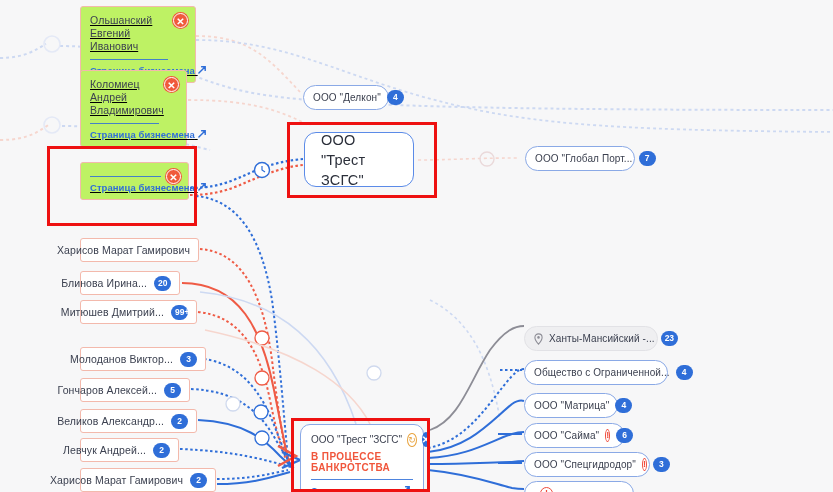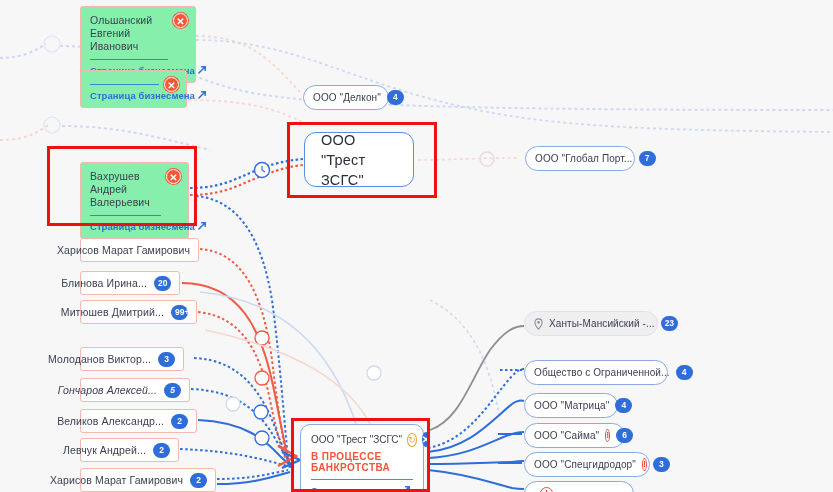--- a/index.html
+++ b/index.html
@@ -17,25 +17,26 @@
   }
   #edges {
     position: absolute; left: 0; top: 0;
     width: 833px; height: 492px;
     pointer-events: none;
   }
 
   
   .person-card {
     position: absolute;
-    background: #86efac;
+    background: #bef264;
     border: 1px solid #f3b9ac;
     border-radius: 3px;
     padding: 7px 27px 6px 9px;
     z-index: 20;
+    text-decoration: underline;
   }
   .person-card .pname {
     font-size: 10.5px;
     color: #3c4150;
     line-height: 13px;
     letter-spacing: 0.1px;
     padding-right: 22px;
   }
   .person-card .divider {
     height: 1px;
@@ -289,34 +290,34 @@
       <span>Страница бизнесмена</span>
       <span class="arrow-g">
         <svg width="9" height="9" viewBox="0 0 10 10">
             <path d="M1 9 L8 2 M4 2 H8 V6" stroke="#2f6ed8" stroke-width="1.6" fill="none" stroke-linecap="round"></path>
           </svg>
       </span>
     </div>
   </div>
 
   <div class="person-card" style="left:80px; top:70px; width:107px;">
+    <div class="pname">Коломиец Андрей Владимирович</div>
     <div class="close-x">✕</div>
     <div class="divider"></div>
     <div class="plink">
       <span>Страница бизнесмена</span>
       <span class="arrow-g">
         <svg width="9" height="9" viewBox="0 0 10 10">
             <path d="M1 9 L8 2 M4 2 H8 V6" stroke="#2f6ed8" stroke-width="1.6" fill="none" stroke-linecap="round"></path>
           </svg>
       </span>
     </div>
   </div>
 
   <div class="person-card" style="left:80px; top:162px; width:109px;">
-    <div class="pname">Вахрушев Андрей Валерьевич</div>
     <div class="close-x">✕</div>
     <div class="divider"></div>
     <div class="plink">
       <span>Страница бизнесмена</span>
       <span class="arrow-g">
         <svg width="9" height="9" viewBox="0 0 10 10">
             <path d="M1 9 L8 2 M4 2 H8 V6" stroke="#2f6ed8" stroke-width="1.6" fill="none" stroke-linecap="round"></path>
           </svg>
       </span>
     </div>
@@ -326,25 +327,25 @@
     <span class="cname">Харисов Марат Гамирович</span>
   </div>
   <div class="chip" style="left:80px; top:271px; width:100px;">
     <span class="cname">Блинова Ирина...</span>
     <span class="badge">20</span>
   </div>
   <div class="chip" style="left:80px; top:300px; width:117px;">
     <span class="cname">Митюшев Дмитрий...</span>
     <span class="badge">99+</span>
   </div>
-  <div class="chip" style="left:80px; top:347px; width:104px;">
+  <div class="chip" style="left:80px; top:347px; width:126px;">
     <span class="cname">Молоданов Виктор...</span>
     <span class="badge">3</span>
   </div>
-  <div class="chip" style="left:80px; top:378px; width:110px;font-style:italic;">
+  <div class="chip" style="left:80px; top:378px; width:110px;">
     <span class="cname">Гончаров Алексей...</span>
     <span class="badge">5</span>
   </div>
   <div class="chip" style="left:80px; top:409px; width:117px;padding-left:36px;">
     <span class="cname">Великов Александр...</span>
     <span class="badge">2</span>
   </div>
   <div class="chip" style="left:80px; top:438px; width:99px;padding-left:33px;">
     <span class="cname">Левчук Андрей...</span>
     <span class="badge">2</span>
@@ -357,21 +358,21 @@
   <div class="pill" style="left:303px; top:85px; width:86px;">
     <span class="plabel">ООО "Делкон"</span>
     <span class="badge">4</span>
   </div>
 
   <div class="pill" style="left:525px; top:146px; width:110px;">
     <span class="plabel">ООО "Глобал Порт...</span>
     <span class="badge">7</span>
   </div>
 
-  <div class="pill region" style="left:524px; top:311px; width:134px;">
+  <div class="pill region" style="left:524px; top:326px; width:134px;">
     <span class="pin-icon">
       <svg width="9" height="12" viewBox="0 0 10 13">
           <path d="M5 0.8 C 7.3 0.8 9 2.5 9 4.7 C 9 7.6 5 12.2 5 12.2 C 5 12.2 1 7.6 1 4.7 C 1 2.5 2.7 0.8 5 0.8 Z" fill="none" stroke="#8d8d96" stroke-width="1.2"></path>
           <circle cx="5" cy="4.7" r="1.4" fill="#8d8d96"></circle>
         </svg>
     </span>
     <span class="plabel">Ханты-Мансийский -...</span>
     <span class="badge">23</span>
   </div>
 

